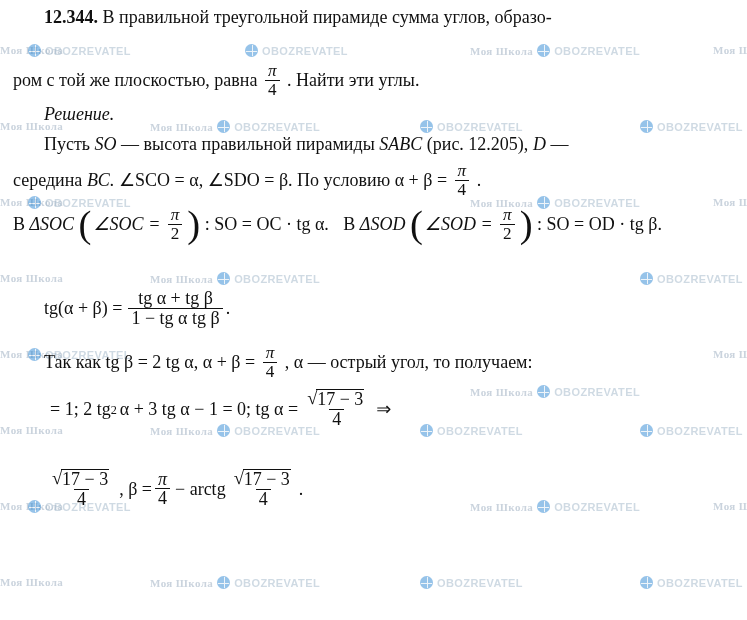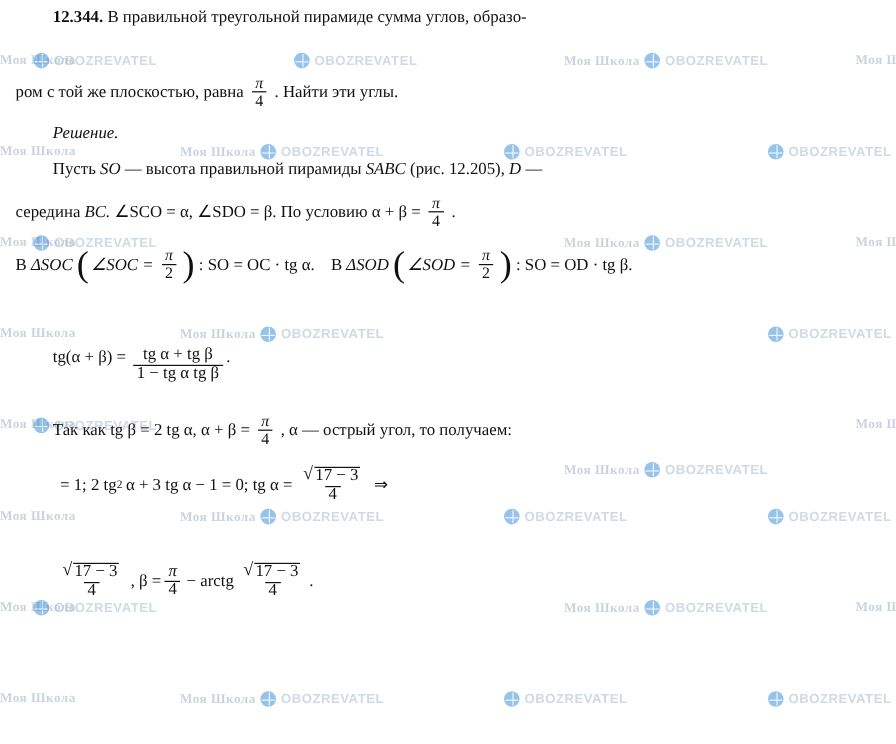--- a/index.html
+++ b/index.html
@@ -72,21 +72,21 @@
   }
   .wm .obz { color: #a8bccd; }
 
   
   .page {
     position: absolute;
     inset: 0;
     z-index: 10;
     padding: 6px 8px 0 44px;
     box-sizing: border-box;
-    font-size: 14px;
+    font-size: 18px;
     line-height: 1.33;
   }
   .line {
     position: absolute;
     white-space: nowrap;
   }
   .ital { font-style: italic; }
   .bold { font-weight: bold; }
 
   
@@ -348,21 +348,21 @@
           <span class="num ital">π</span>
           <span class="den">2</span>
         </span>
       </span>
       <span class="p">)</span>
     </span>
     <span>: SO = OD · tg β.</span>
   </div>
 
 
-  <div class="line" style="left:44px; top:290px; display:flex; align-items:flex-start;">
+  <div class="line" style="left:44px; top:290px; display:flex; align-items:center;">
     <span>tg(α + β) =</span>
     <span class="frac bigfrac" style="margin-left:6px; font-size:1em;">
       <span class="num">tg α + tg β</span>
       <span class="den">1 − tg α tg β</span>
     </span>
     <span>.</span>
   </div>
 
   <div class="line" style="left:44px; top:345px;">
     <span>Так как</span>

